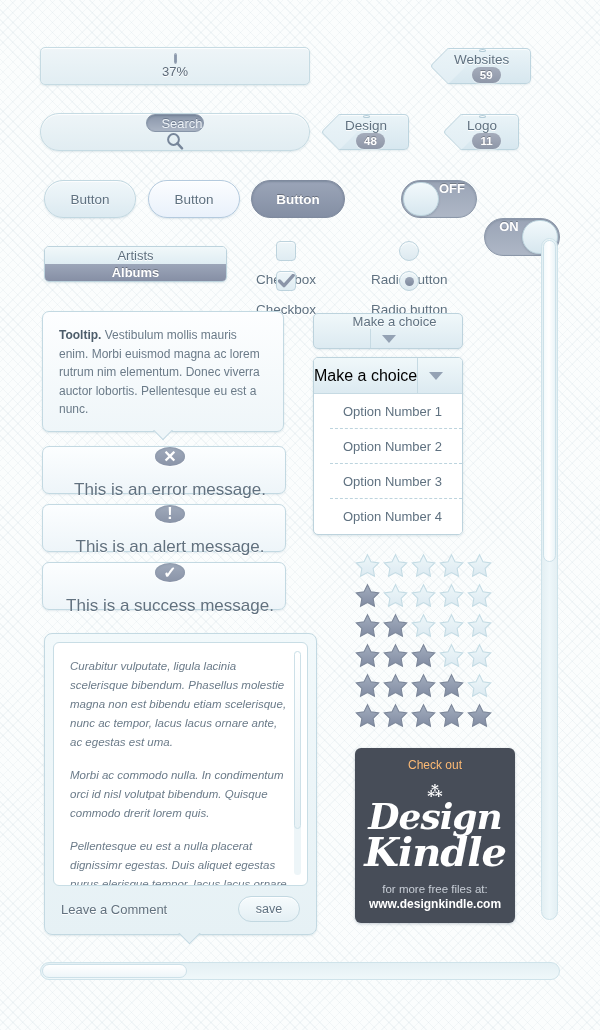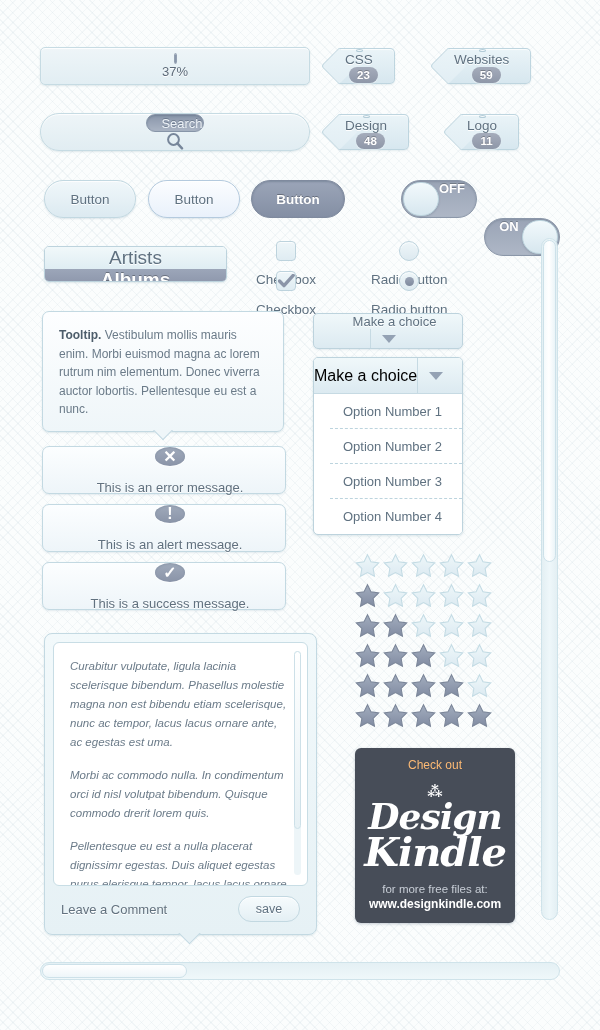--- a/index.html
+++ b/index.html
@@ -167,21 +167,21 @@
 
   
   .segmented {
     left: 44px; top: 246px; width: 183px; height: 36px;
     display: flex; border-radius: 5px; overflow: hidden;
     border: 1px solid #bdd3dd;
     box-shadow: 0 1px 2px rgba(140,170,185,.25);
   }
   .seg {
     flex: 1; display: flex; align-items: center; justify-content: center;
-    font-size: 19px;
+    font-size: 13px;
   }
   .seg.inactive {
     background: linear-gradient(#f1f8fa, #dfedf3);
     color: #5f7180; text-shadow: 0 1px 0 #fff;
   }
   .seg.active {
     background: linear-gradient(#9ca6b9, #868fa5);
     color: #fff; font-weight: bold; text-shadow: 0 -1px 0 rgba(0,0,0,.3);
   }
 
@@ -241,21 +241,21 @@
     padding-left: 12px; gap: 14px;
     box-shadow: 0 1px 2px rgba(140,170,185,.22);
   }
   .msg-icon {
     width: 30px; height: 30px; border-radius: 50%;
     background: linear-gradient(#a0aabb, #8a94a8);
     display: flex; align-items: center; justify-content: center;
     color: #fff; font-size: 16px; font-weight: bold;
     box-shadow: 0 1px 1px rgba(255,255,255,.7), 0 1px 2px rgba(90,110,130,.3) inset;
   }
-  .msg-text { font-size: 13px; color: #61717f; text-shadow: 0 1px 0 #fff; }
+  .msg-text { font-size: 17px; color: #61717f; text-shadow: 0 1px 0 #fff; }
 
   
   .dd-head {
     width: 150px; height: 36px;
     display: flex; align-items: center;
     background: linear-gradient(#f0f8fa, #dceaf1);
     border: 1px solid #bdd3dd;
     border-radius: 5px;
     box-shadow: 0 1px 2px rgba(140,170,185,.22);
   }
@@ -409,25 +409,20 @@
 <div class="bg-texture"></div>
 <div class="stage">
 
   <div class="abs progress-wrap">
     <div class="progress-track">
       <div class="progress-fill" id="pfill" style="width: 37%;"></div>
     </div>
     <div class="progress-pct">37%</div>
   </div>
 
-  <div class="abs tag" style="left:339px; top:48px;">
-    <span class="tag-hole"></span>
-    <span class="tag-label">CSS</span>
-    <span class="tag-count">23</span>
-  </div>
   <div class="abs tag" style="left:448px; top:48px;">
     <span class="tag-hole"></span>
     <span class="tag-label">Websites</span>
     <span class="tag-count">59</span>
   </div>
 
   <div class="abs search-wrap">
     <div class="search-field">
       <span class="search-ph">Search</span>
     </div>

